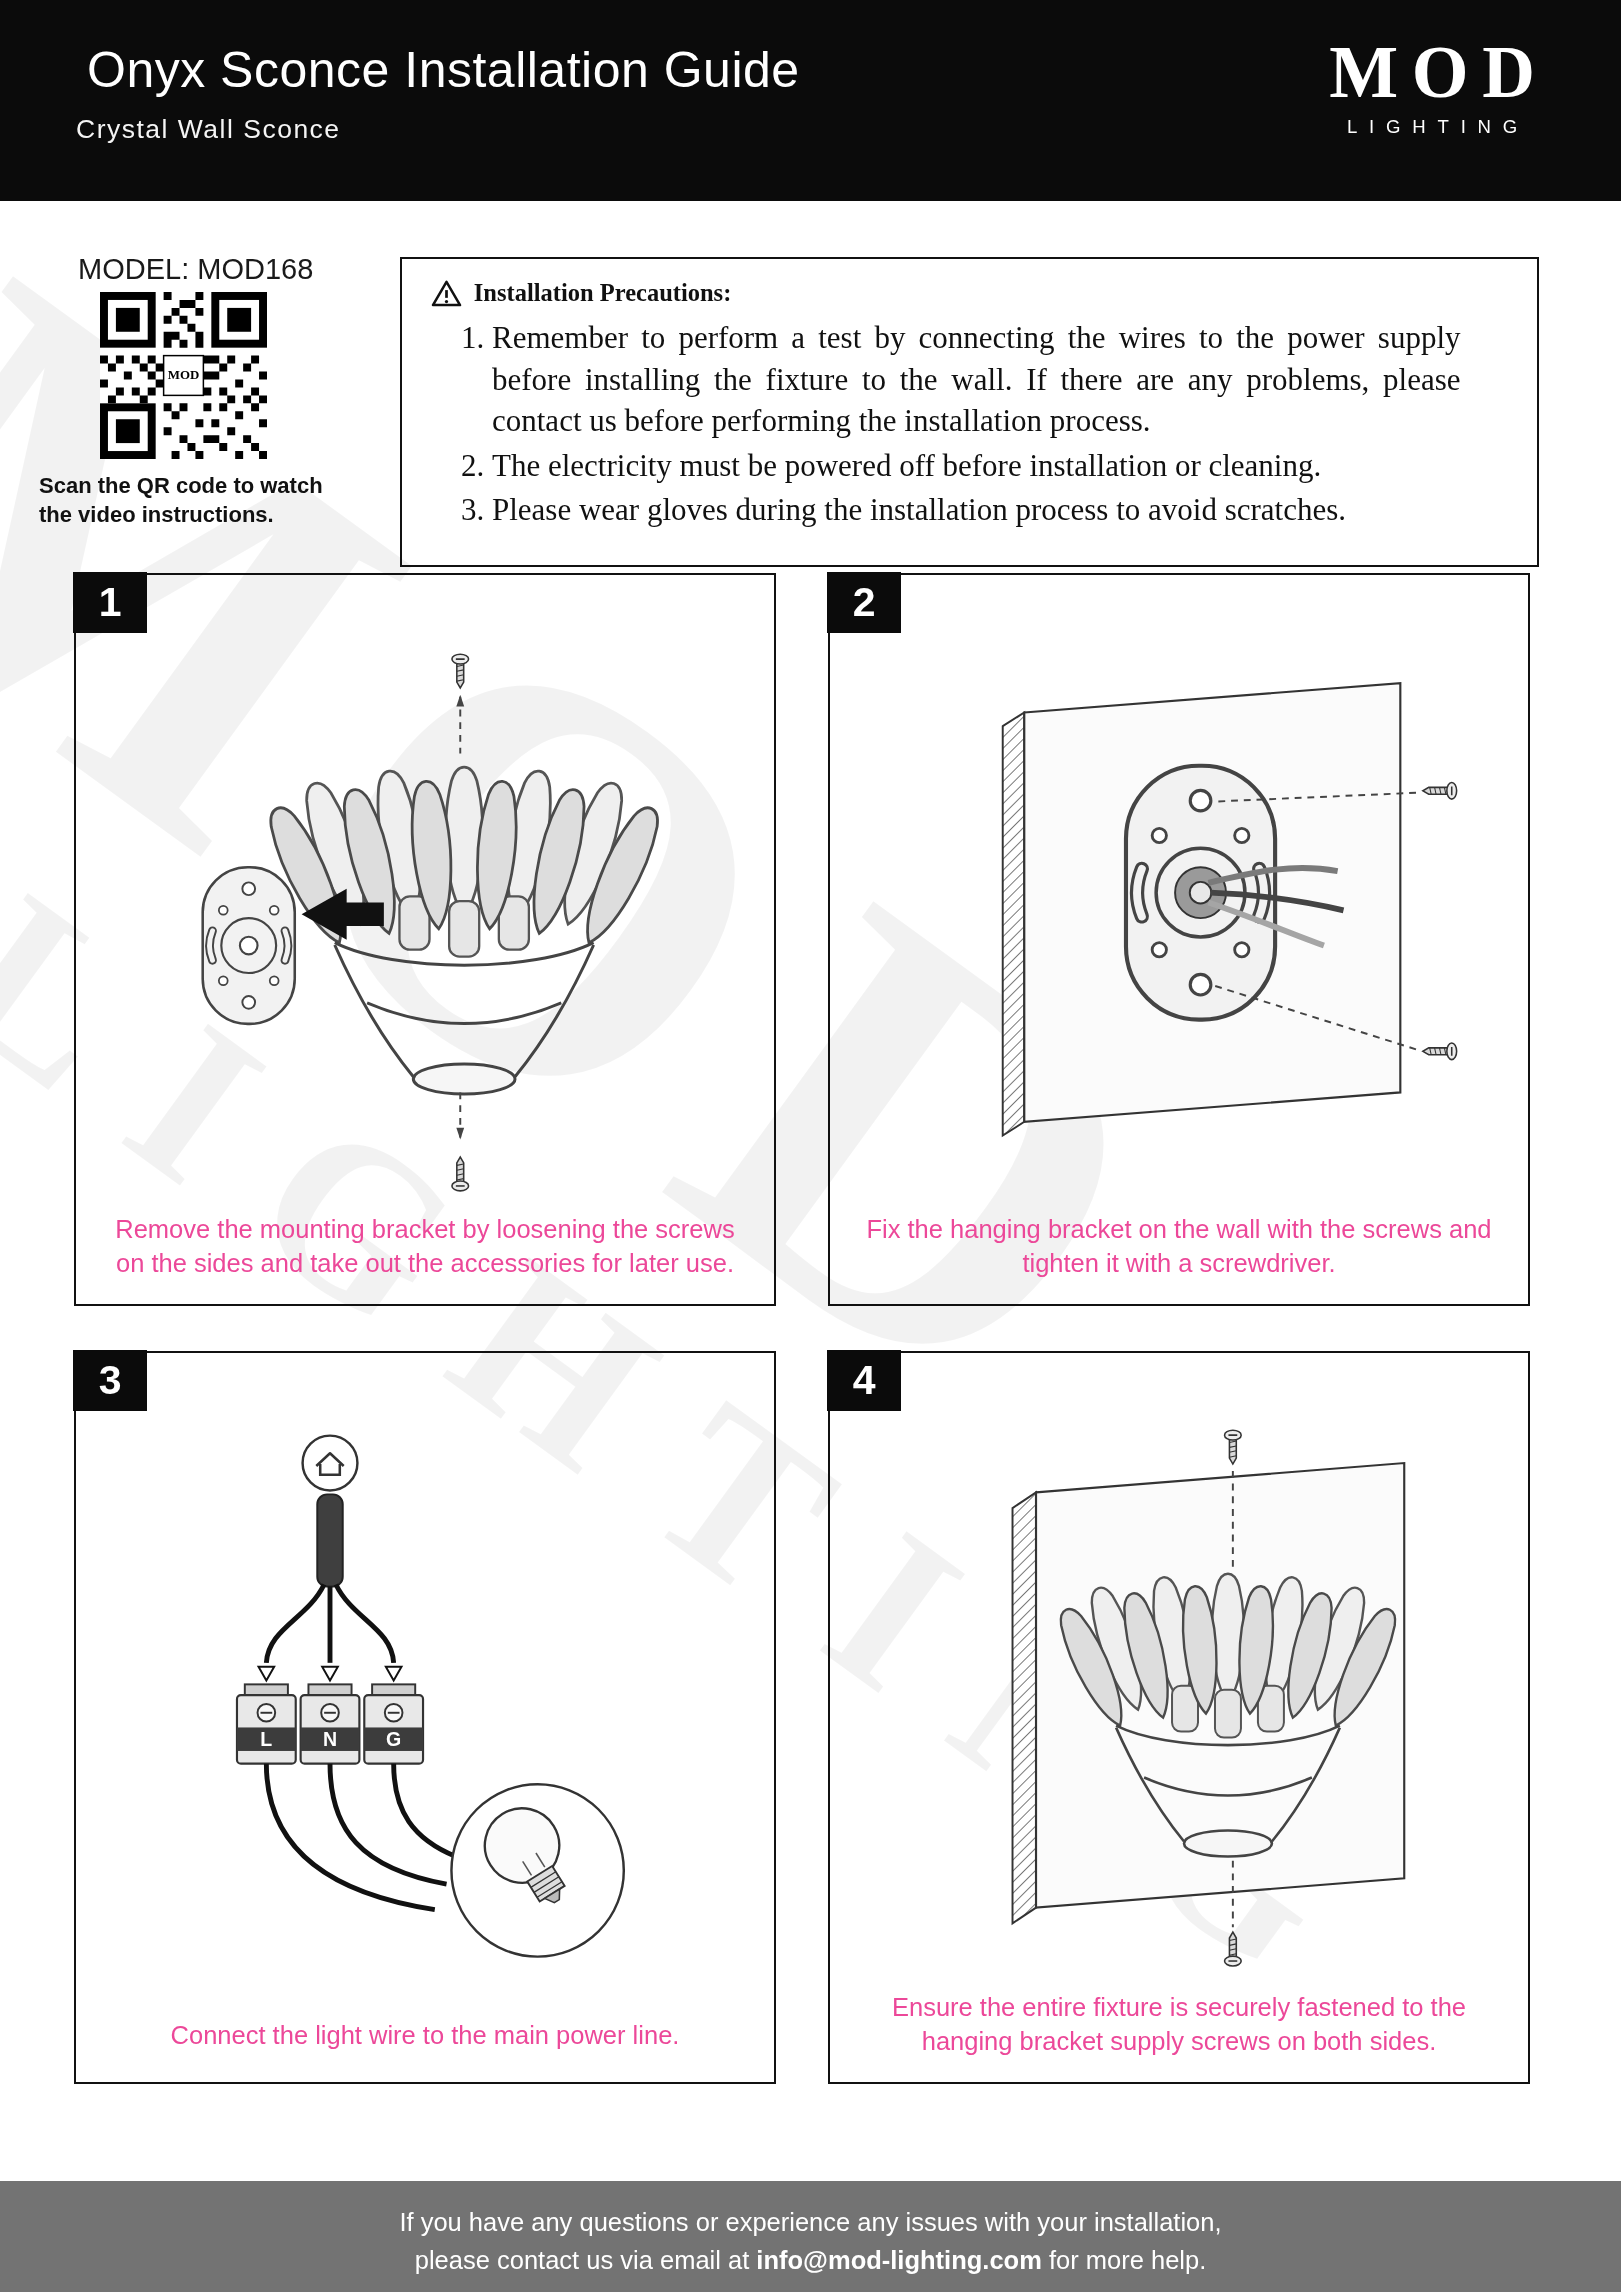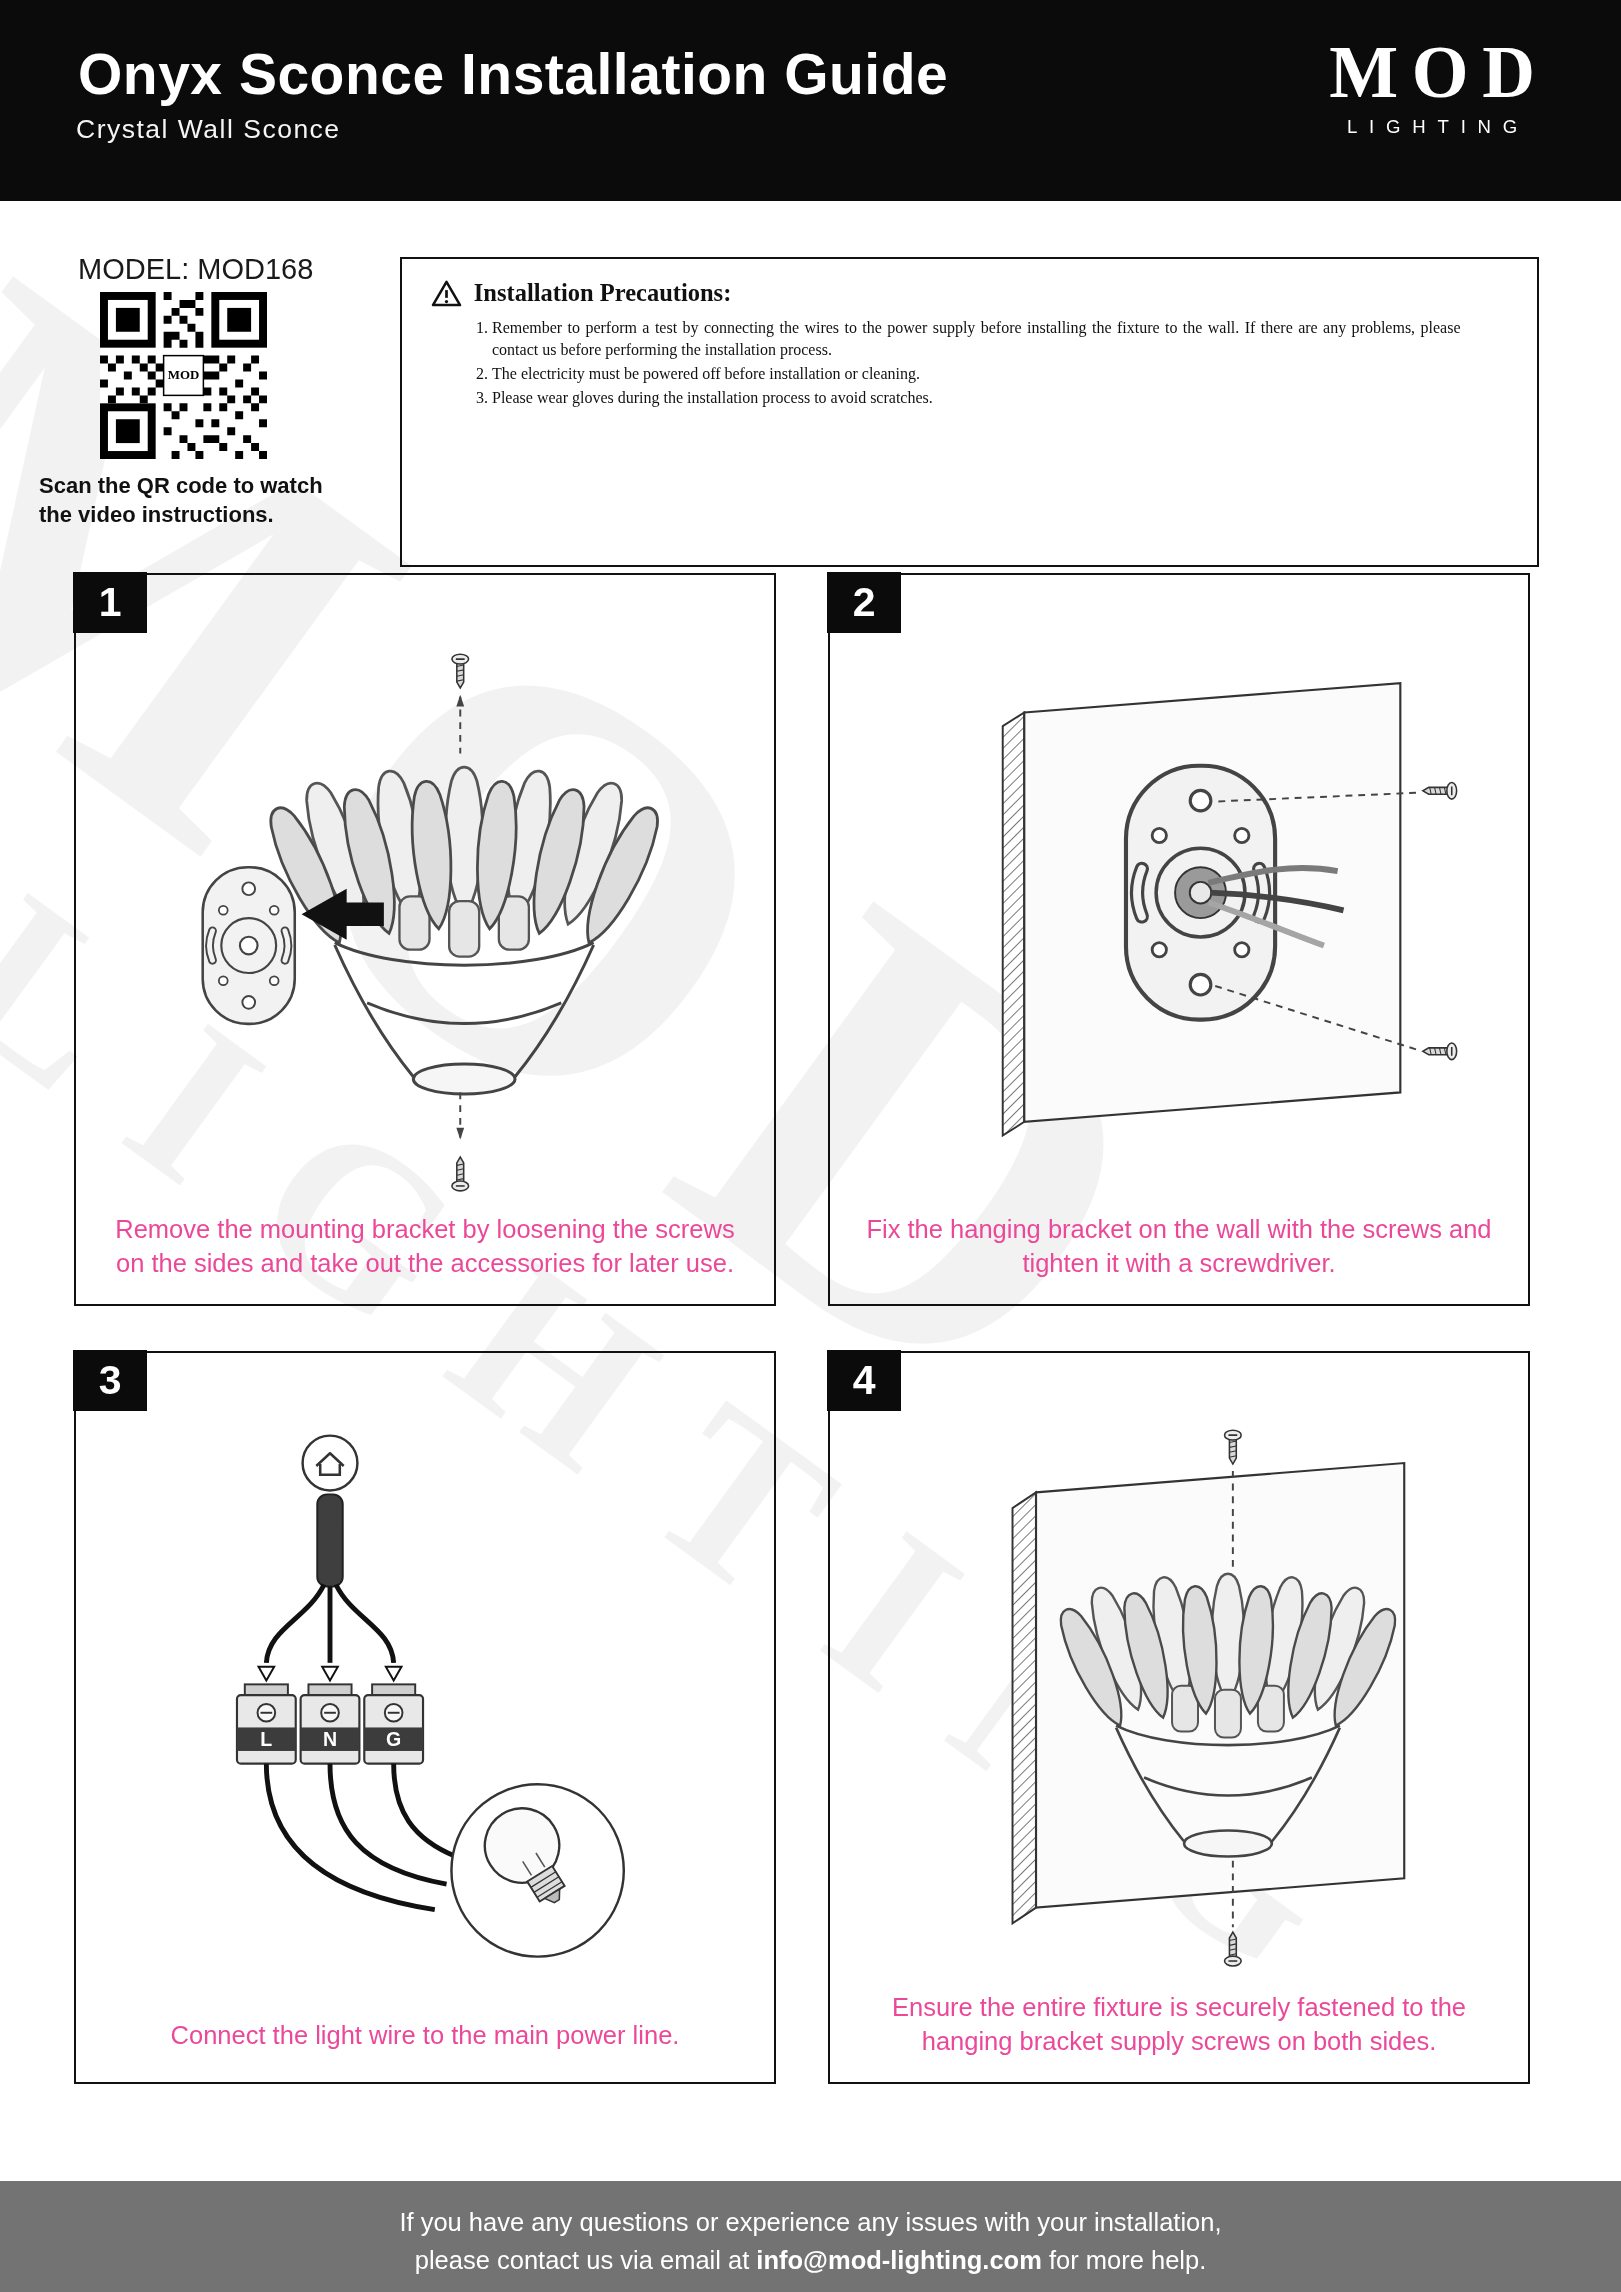--- a/index.html
+++ b/index.html
@@ -14,38 +14,38 @@
     font-family:"Liberation Serif", serif; font-weight:bold;
     color:rgba(0,0,0,0.05); white-space:nowrap;
   }
   .wm-mod { top:157px; left:88px; font-size:549px; letter-spacing:59px; transform:rotate(36deg); transform-origin:left top; }
   .wm-lighting { top:843px; left:59px; font-size:225px; letter-spacing:69px; transform:rotate(36deg); transform-origin:left top; }
   
   .topbar {
     position:absolute; top:0; left:0; width:1621px; height:201px;
     background:#0b0b0b; color:#fff; z-index:2;
   }
-  .doc-title { position:absolute; left:78px; top:41px; font-size:57px; font-weight:700; letter-spacing:0.5px; }
+  .doc-title { position:absolute; left:87px; top:41px; font-size:50px; font-weight:400; letter-spacing:0.5px; }
   .doc-subtitle { position:absolute; left:76px; top:114px; font-size:26.5px; font-weight:400; letter-spacing:1.5px; color:#f5f5f5; }
   .brand { position:absolute; right:86px; top:35px; text-align:center; }
   .brand-name { font-family:"Liberation Serif", serif; font-size:73px; font-weight:700; letter-spacing:13.7px; margin-right:-13.7px; line-height:1.05; }
   .brand-sub { font-size:18.6px; letter-spacing:11.8px; margin-right:-11.8px; margin-top:3.9px; font-weight:400; }
   
   .model-label { position:absolute; left:78px; top:253px; font-size:29px; color:#1a1a1a; z-index:1; }
   .qr-wrap { position:absolute; left:100px; top:292px; width:167px; height:167px; z-index:1; }
   .qr-caption { position:absolute; left:39px; top:472px; width:289px; text-align:left; font-size:22px; font-weight:700; line-height:1.3; z-index:1; }
   
   .precautions {
     position:absolute; left:400px; top:257px; width:1139px; height:310px;
     border:2.9px solid #111; padding:19.6px 25.5px 15.7px 29px; z-index:1; background:transparent;font-family:Liberation Serif, serif;
   }
   .prec-title-row { display:flex; align-items:center; gap:11.8px; }
   .prec-title { font-size:24.5px; font-weight:700; }
   .prec-list { margin:9.8px 0 0 61px; padding-right:51px; }
-  .prec-list li { font-size:16px; line-height:1.34; text-align:justify; margin-bottom:2.9px; }
+  .prec-list li { font-size:31px; line-height:1.34; text-align:justify; margin-bottom:2.9px; }
   
   .step-box { position:absolute; width:702px; height:733px; border:2.9px solid #111; z-index:1; background:transparent; }
   .step-1 { left:74px;  top:573px; }
   .step-2 { left:828px; top:573px; }
   .step-3 { left:74px;  top:1351px; }
   .step-4 { left:828px; top:1351px; }
   .step-badge {
     position:absolute; top:-2.9px; left:-2.9px; width:74px; height:61px; background:#0b0b0b;
     color:#fff; font-size:41px; font-weight:700; display:flex; align-items:center; justify-content:center;
   }

